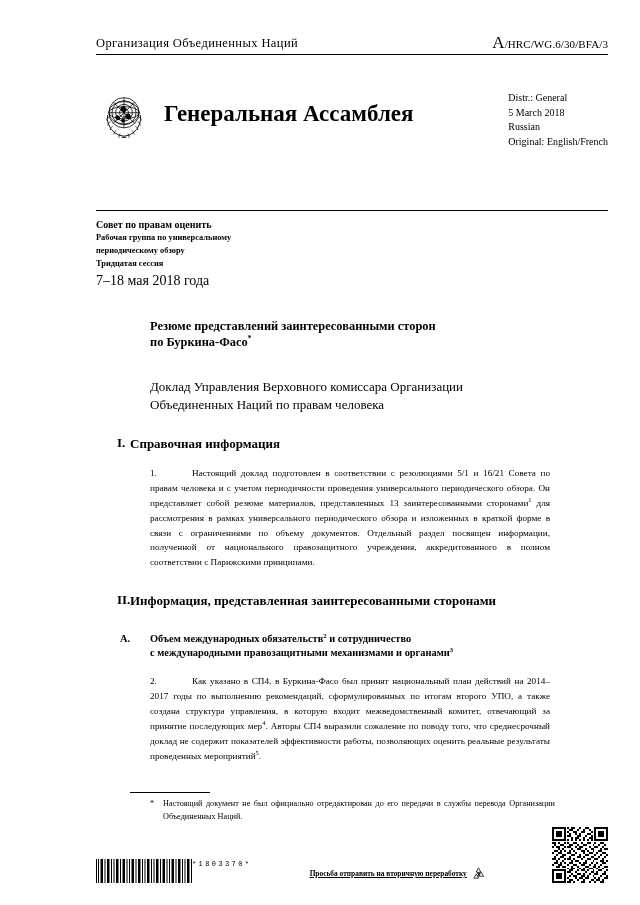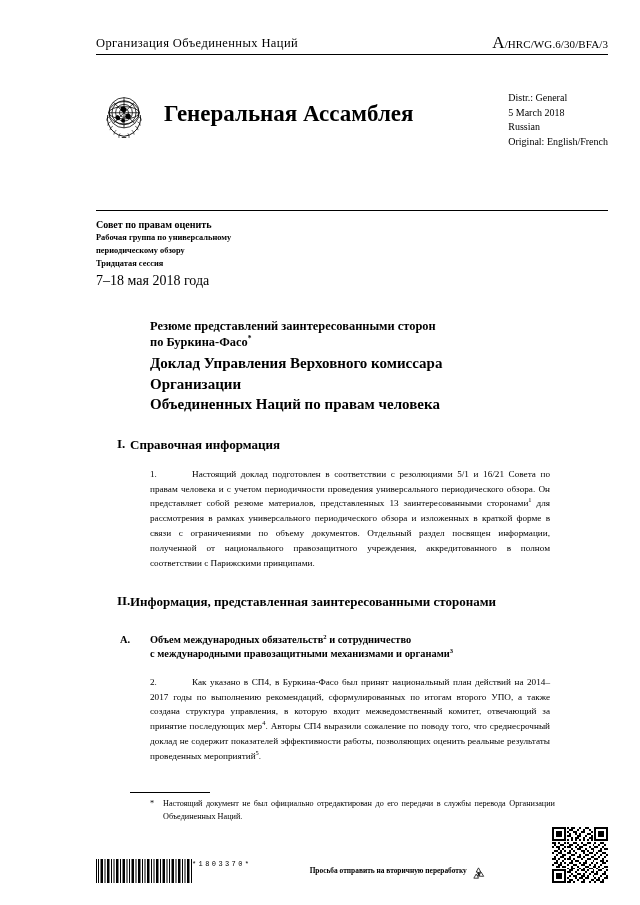--- a/index.html
+++ b/index.html
@@ -132,24 +132,24 @@
     font-size: 12.4px;
     line-height: 1.32;
     width: 355px;
   }
   .doc-title sup {
     font-size: 7.5px;
     vertical-align: super;
     line-height: 0;
   }
   .doc-subtitle {
-    font-weight: bold;
-    font-size: 15px;
+    font-weight: normal;
+    font-size: 13px;
     line-height: 1.35;
-    margin-top: 3px;
+    margin-top: 28px;
     width: 340px;
   }
 
   .section {
     margin-top: 22px;
     display: flex;
     align-items: flex-start;
   }
   .section .num {
     font-weight: bold;
@@ -271,23 +271,25 @@
     display: block;
   }
   .barcode-text {
     font-family: "Liberation Mono", "DejaVu Sans Mono", monospace;
     font-size: 7px;
     letter-spacing: 2.4px;
     margin-top: 1px;
   }
   .recycle-wrap {
     display: flex;
+    align-items: center;
     gap: 4px;
     padding-bottom: 2px;
     margin-right: 8px;
+    text-decoration: underline;
   }
   .recycle-text {
     font-weight: bold;
     font-size: 7.4px;
     white-space: nowrap;
   }
   .recycle-icon { width: 15px; height: 15px; }
   .qr { width: 56px; height: 56px; display: block; }
 
   .qr-cell { fill: #000; }

